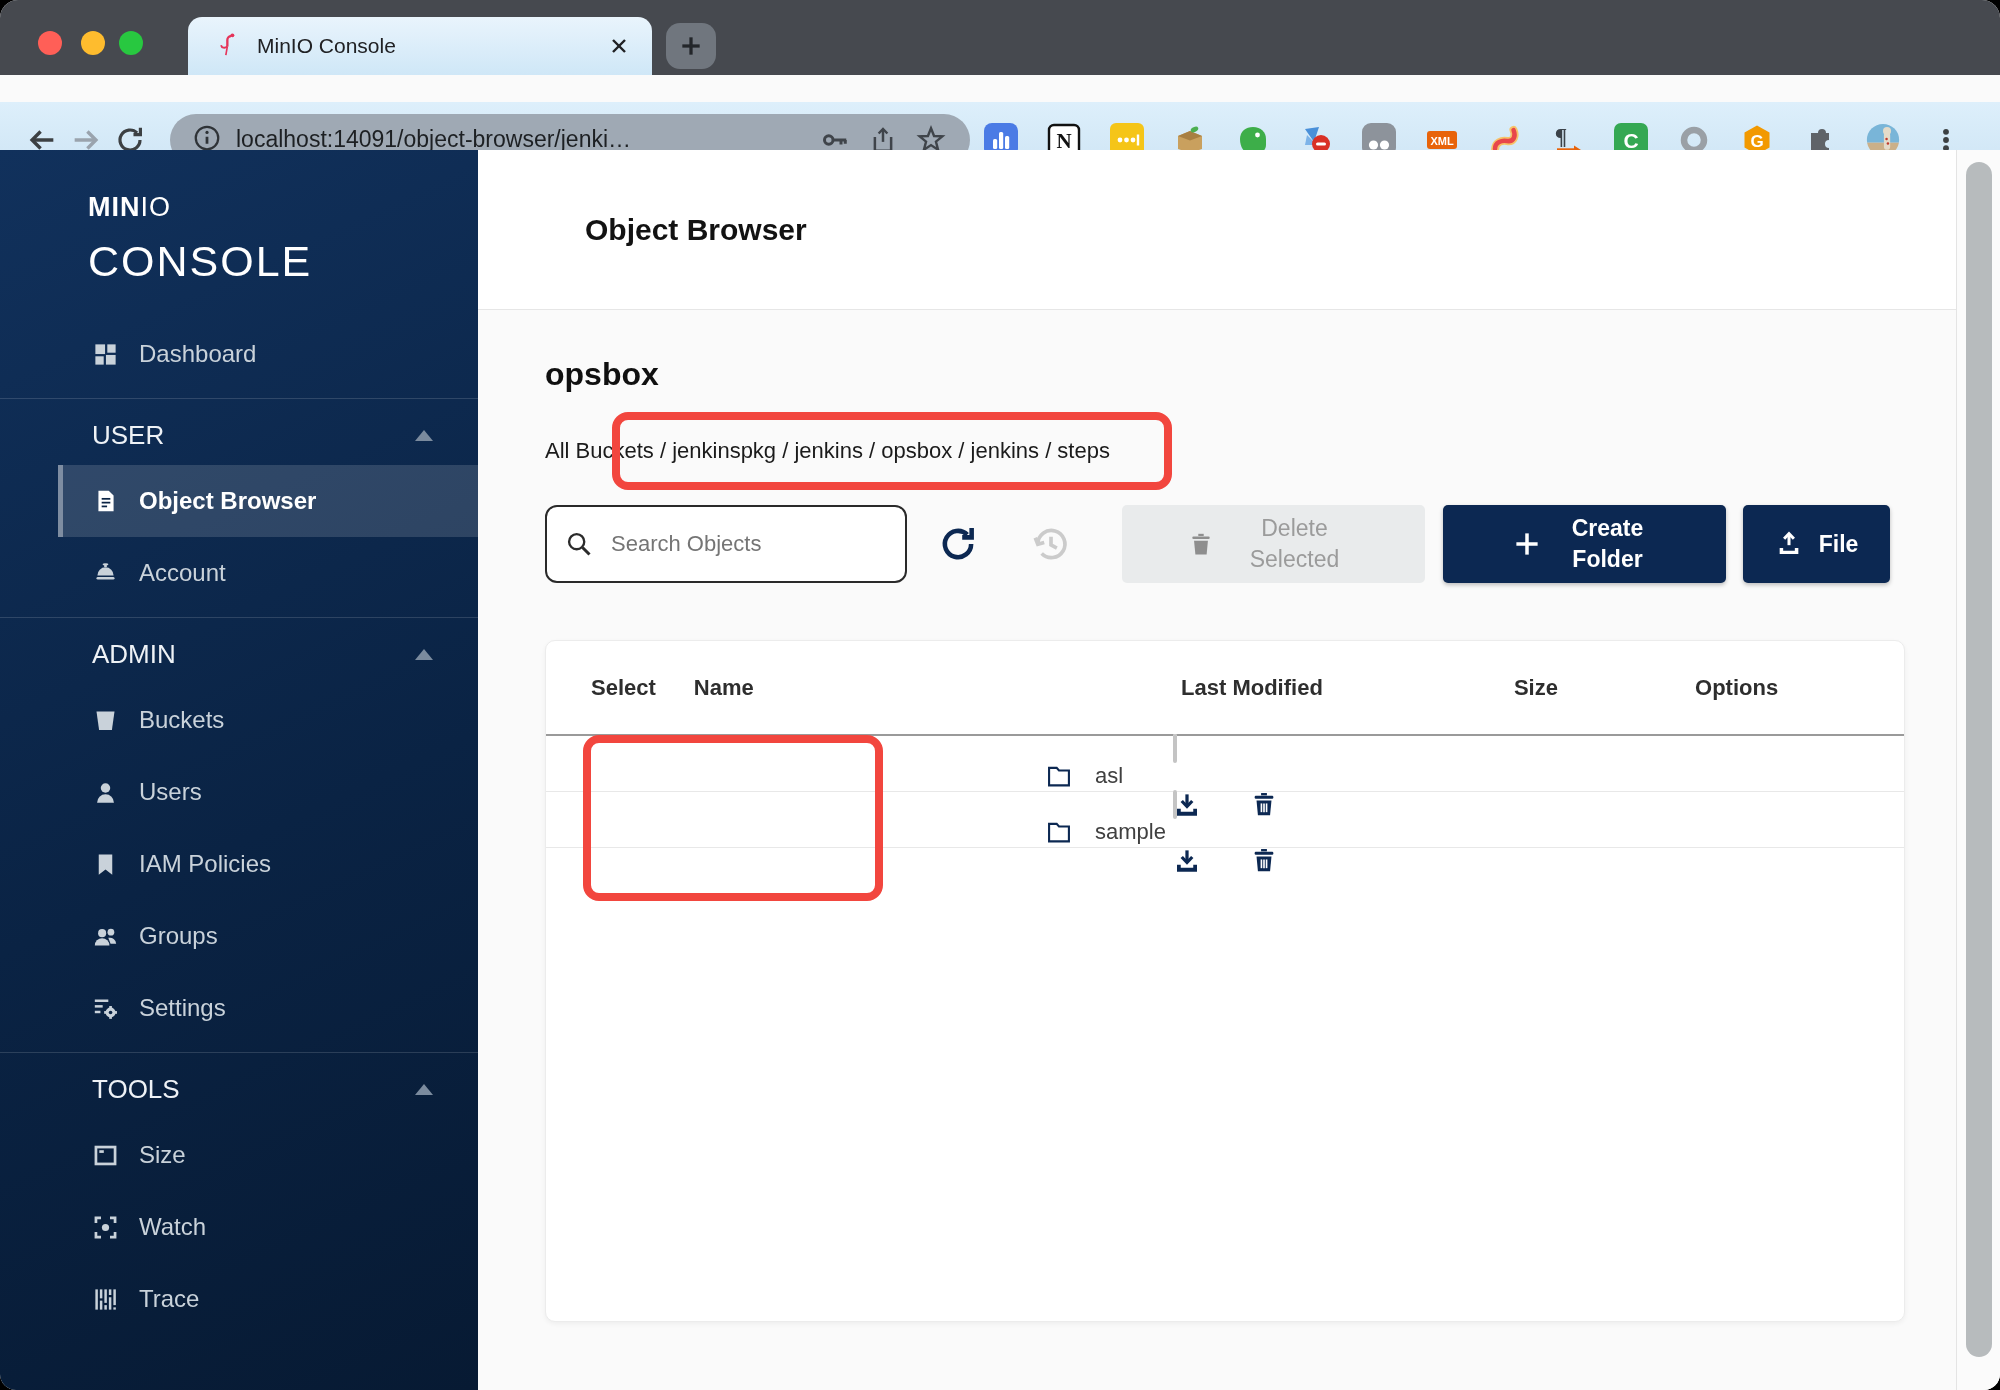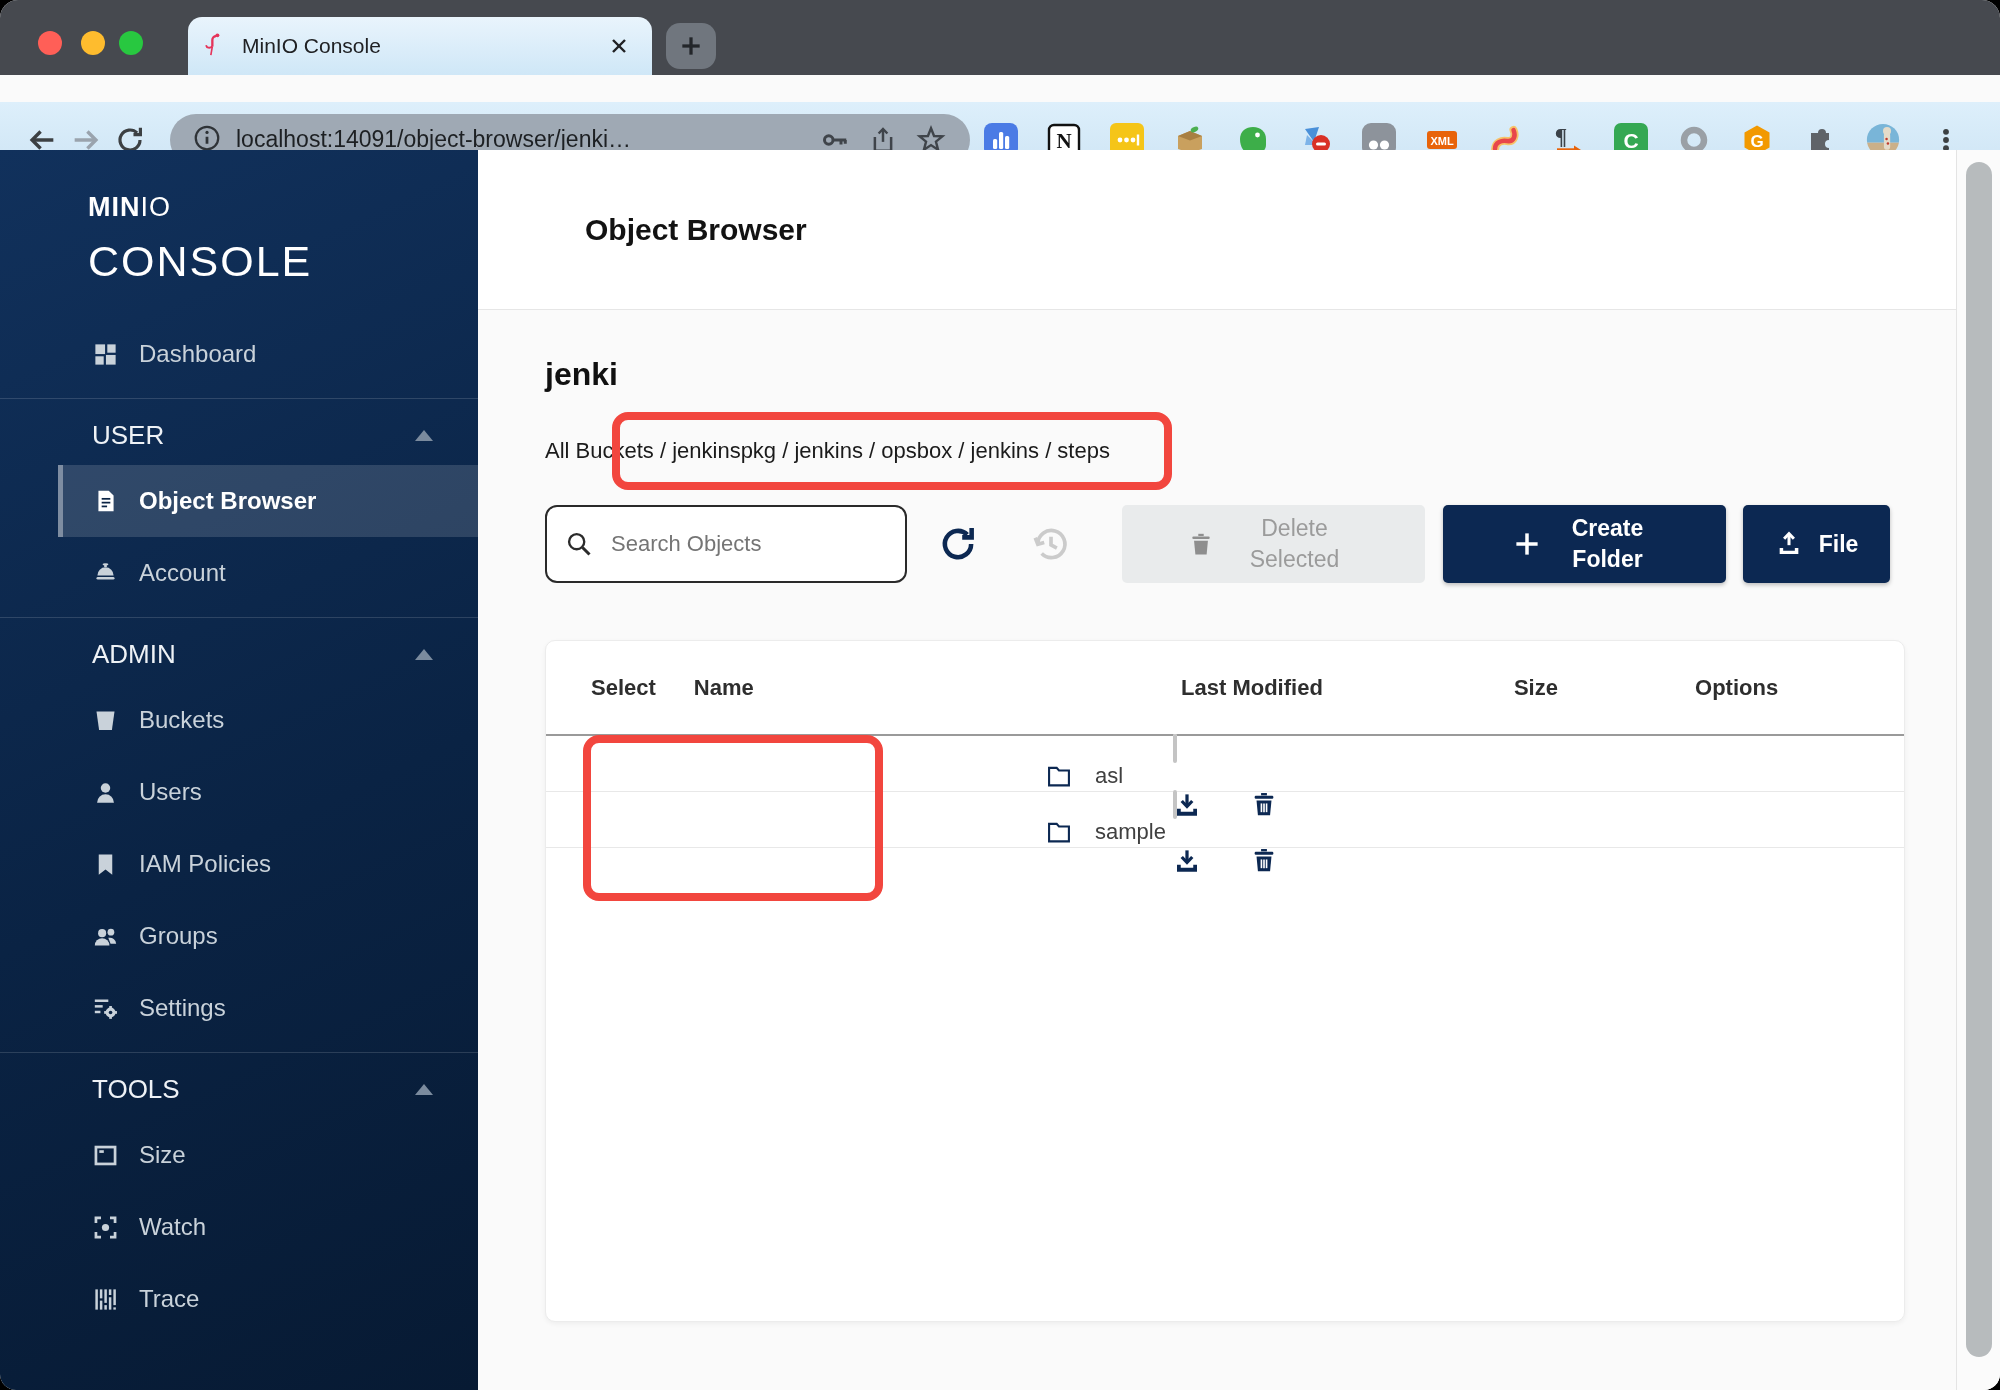--- a/index.html
+++ b/index.html
@@ -5,21 +5,21 @@
   html,body{margin:0;padding:0;background:#000;font-family:"Liberation Sans",sans-serif;}
   *{box-sizing:border-box;}
   .window{position:relative;width:2000px;height:1390px;border-radius:18px 18px 16px 16px;overflow:hidden;background:#fafafa;}
 
   
   .chrome-top{position:absolute;left:0;top:0;width:2000px;height:75px;background:#46494f;}
   .traffic{position:absolute;top:31px;width:24px;height:24px;border-radius:50%;}
   .t-red{left:38px;background:#ff5f57;}
   .t-yellow{left:81px;background:#febc2e;}
   .t-green{left:119px;background:#28c840;}
-  .tab{position:absolute;left:188px;top:17px;width:464px;height:58px;background:linear-gradient(180deg,#e9f4fc,#cfe7f7);border-radius:14px 14px 0 0;display:flex;align-items:center;padding:0 20px 0 10px;}
+  .tab{position:absolute;left:188px;top:17px;width:464px;height:58px;background:linear-gradient(180deg,#e9f4fc,#cfe7f7);border-radius:14px 14px 0 0;display:flex;align-items:center;padding:0 20px 0 25px;}
   .tab-title{font-size:21px;color:#202124;margin-left:16px;flex:1;}
   .tab-close{width:26px;height:26px;display:flex;align-items:center;justify-content:center;}
   .newtab-btn{position:absolute;left:666px;top:23px;width:50px;height:46px;border-radius:14px;background:#70767e;display:flex;align-items:center;justify-content:center;}
 
   .toolbar{position:absolute;left:0;top:75px;width:2000px;height:75px;background:linear-gradient(180deg,#ddeffb,#cde4f4);display:flex;align-items:center;margin-top:27px;}
   .navbtn{width:44px;height:44px;display:flex;align-items:center;justify-content:center;flex:0 0 auto;}
   .navbtn.back{margin-left:20px;}
   .urlbar{margin-left:18px;width:800px;height:52px;background:#9fa9b4;border-radius:27px;display:flex;align-items:center;padding:0 22px;flex:0 0 auto;}
   .url-text{font-size:23px;color:#1d2023;margin-left:14px;flex:1;white-space:nowrap;overflow:hidden;}
   .urlbar .ic{width:34px;height:34px;display:flex;align-items:center;justify-content:center;margin-left:14px;}
@@ -414,21 +414,21 @@
           </svg>
         <span>Trace</span>
       </div>
     </div>
 
     <div class="main">
       <div class="page-head">
         <h1>Object Browser</h1>
       </div>
 
-      <div class="steps-title">jenki</div>
+      <div class="steps-title">opsbox</div>
       <div class="breadcrumb">All Buckets / jenkinspkg / jenkins / opsbox / jenkins / steps</div>
       <div class="anno anno1"></div>
 
       <div class="controls">
         <div class="search-box">
           <svg width="28" height="28" viewBox="0 0 24 24">
               <circle cx="10" cy="10" r="6.5" fill="none" stroke="#2b2b2b" stroke-width="2"></circle>
               <line x1="15" y1="15" x2="21" y2="21" stroke="#2b2b2b" stroke-width="2.6"></line>
             </svg>
           <input type="text" placeholder="Search Objects" style="">

